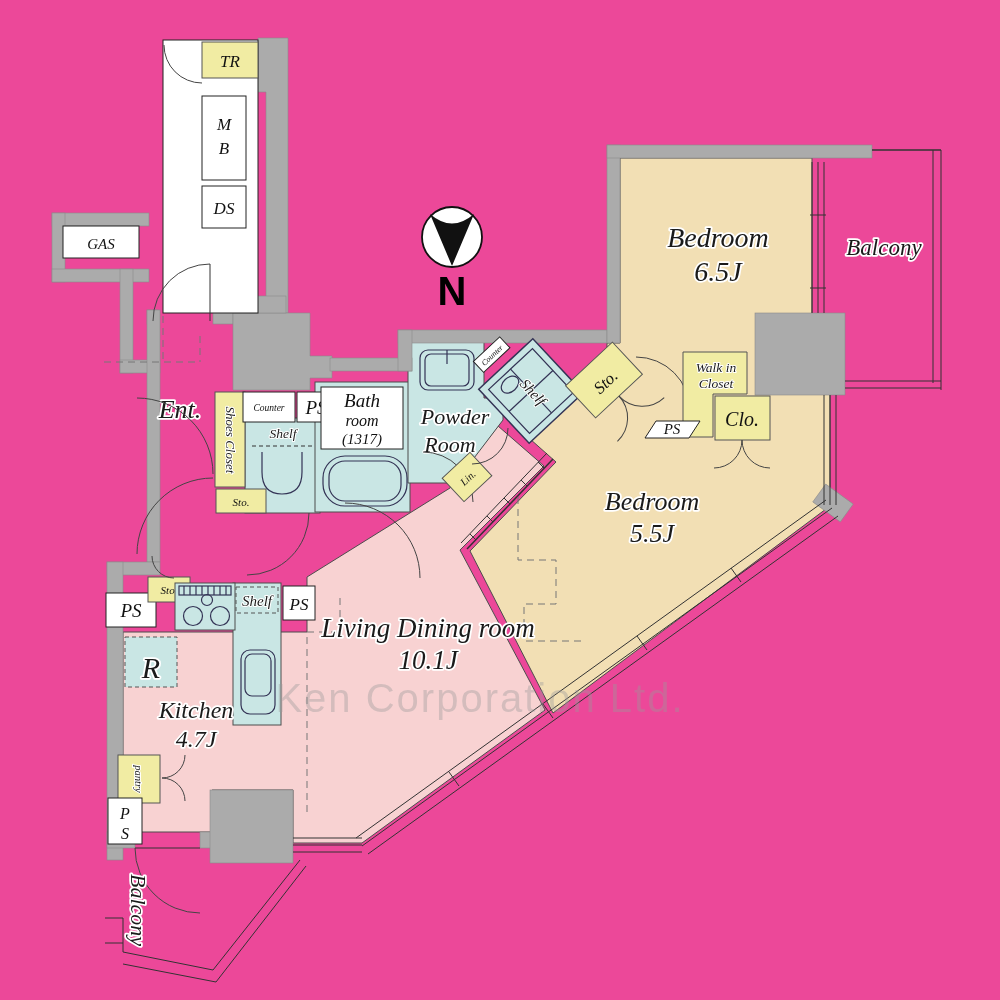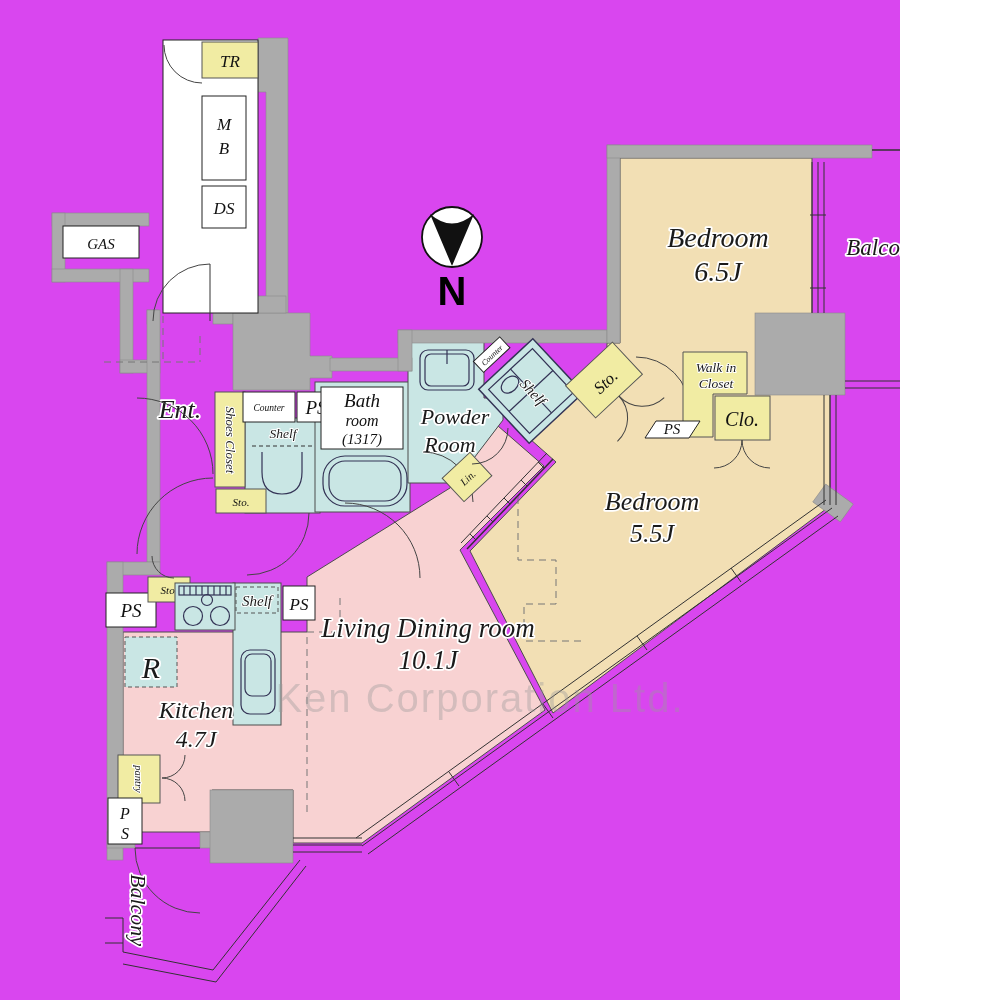--- a/index.html
+++ b/index.html
@@ -1,16 +1,16 @@
 <!DOCTYPE html>
 <html><head>
 <meta charset="utf-8">
 <style>
   html,body{margin:0;padding:0;background:#fff;}
-  .canvas{position:relative;width:900px;height:1000px;background:#d946ef;overflow:hidden;}
+  .canvas{position:relative;width:1000px;height:1000px;background:#ec4899;overflow:hidden;}
   svg{position:absolute;left:0;top:0;}
   text{font-family:"Liberation Serif",serif;}
   .lbl{font-style:italic;fill:#1a1a1a;text-anchor:middle;paint-order:stroke;stroke:#fff;stroke-width:3.5px;stroke-linejoin:round;}
   .lbl-sm{font-style:italic;fill:#1a1a1a;text-anchor:middle;paint-order:stroke;stroke:#fff;stroke-width:2px;stroke-linejoin:round;}
   .lbl-box{font-style:italic;fill:#111;text-anchor:middle;}
   .room{stroke:#4d4d4d;stroke-width:1;}
   .wall{fill:#ABABAB;stroke:#8a8a8a;stroke-width:0.6;}
   .ybox{fill:#F1ECA3;stroke:#555;stroke-width:1;}
   .wbox{fill:#fff;stroke:#222;stroke-width:1;}
   .thin{stroke:#333;stroke-width:1;fill:none;}

